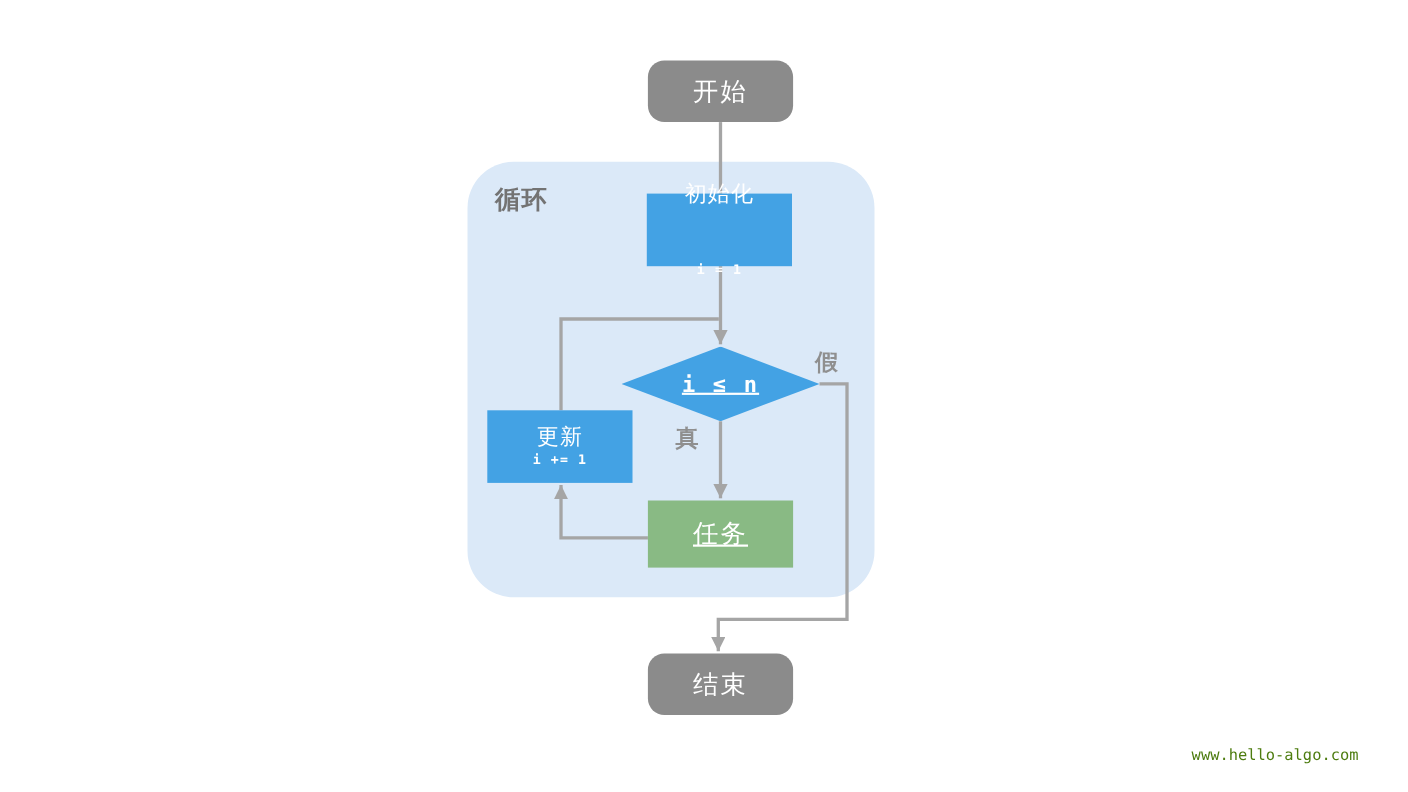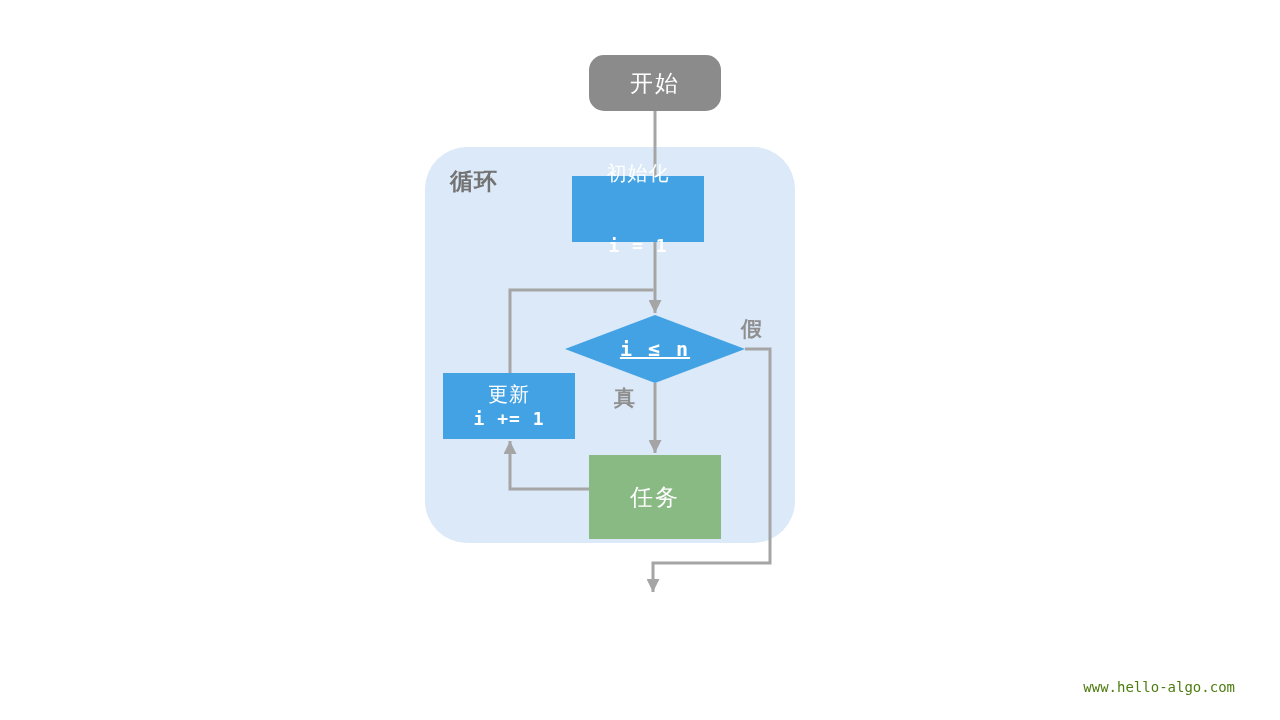--- a/index.html
+++ b/index.html
@@ -47,47 +47,48 @@
     border-radius: 15px;
     font-size: 23px;
     letter-spacing: 2px;
   }
   .node-start { left: 589px; top: 55px; }
   .node-end   { left: 589px; top: 594px; }
   .process {
     width: 132px; height: 66px;
     background: #43a2e4;
   }
-  .node-init   { left: 572px; top: 176px; gap: 48px; }
+  .node-init   { left: 588px; top: 176px; gap: 48px; }
   .node-update { left: 443px; top: 373px; }
   .process .cn-line {
     font-size: 20px;
     letter-spacing: 1px;
     line-height: 1.3;
   }
   .code-line {
     font-family: "DejaVu Sans Mono", "Liberation Mono", monospace;
-    font-size: 18px;
+    font-size: 12px;
     font-weight: bold;
     letter-spacing: 1px;
     line-height: 1.3;
   }
   .decision {
     left: 565px; top: 315px;
     width: 180px; height: 68px;
     background: #43a2e4;
     clip-path: polygon(50% 0%, 100% 50%, 50% 100%, 0% 50%);
   }
   .decision .code-line { font-size: 20px; letter-spacing: 2px; text-decoration: underline; }
   .task {
     left: 589px; top: 455px;
-    width: 132px; height: 84px;
+    width: 132px; height: 61px;
     background: #89ba84;
     font-size: 23px;
     letter-spacing: 2px;
+    text-decoration: underline;
   }
   .edge-label {
     position: absolute;
     font-size: 21px;
     font-weight: bold;
     color: #8f8f8f;
   }
   .edge-label-true  { left: 614px; top: 384px; }
   .edge-label-false { left: 741px; top: 315px; }
   .watermark {
@@ -140,16 +141,19 @@
 
   <div class="node process node-update">
     <span class="cn-line">更新</span>
     <span class="code-line">i += 1</span>
   </div>
 
   <div class="node task">
     <span>任务</span>
   </div>
 
+  <div class="node terminal node-end">
+    <span>结束</span>
+  </div>
 
   <div class="watermark">www.hello-algo.com</div>
 
 </div>
 
 </body></html>

